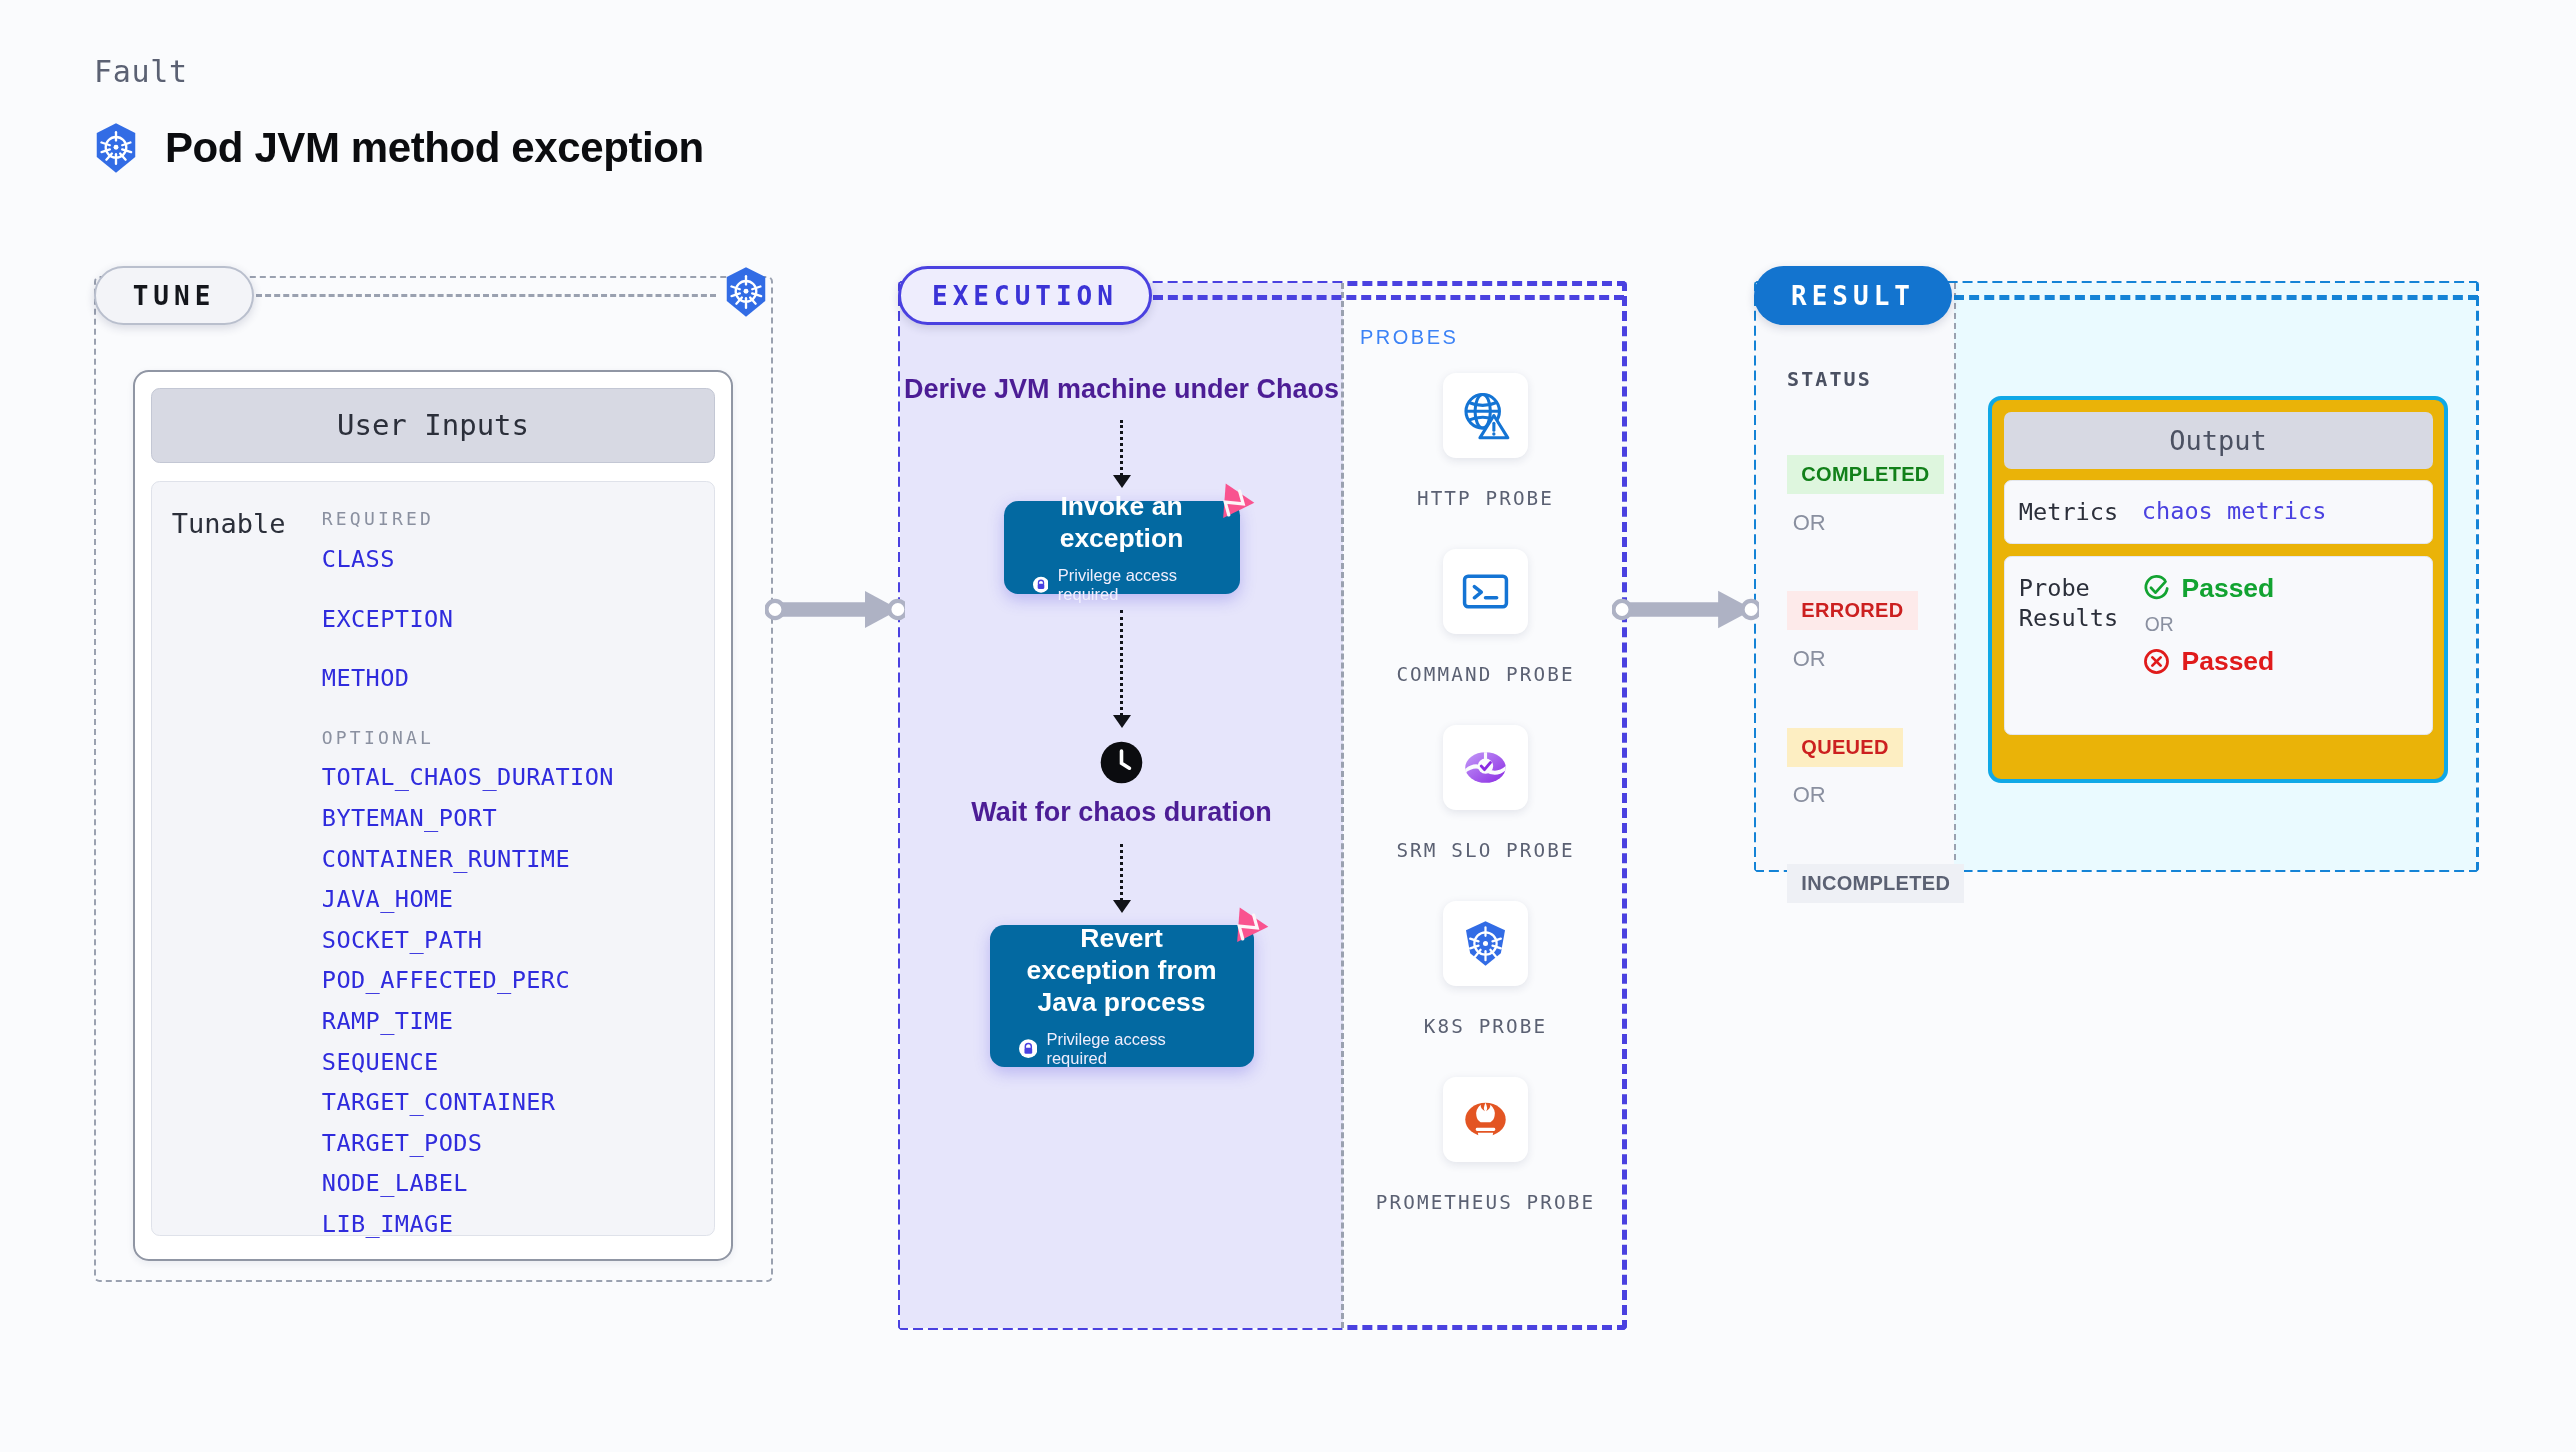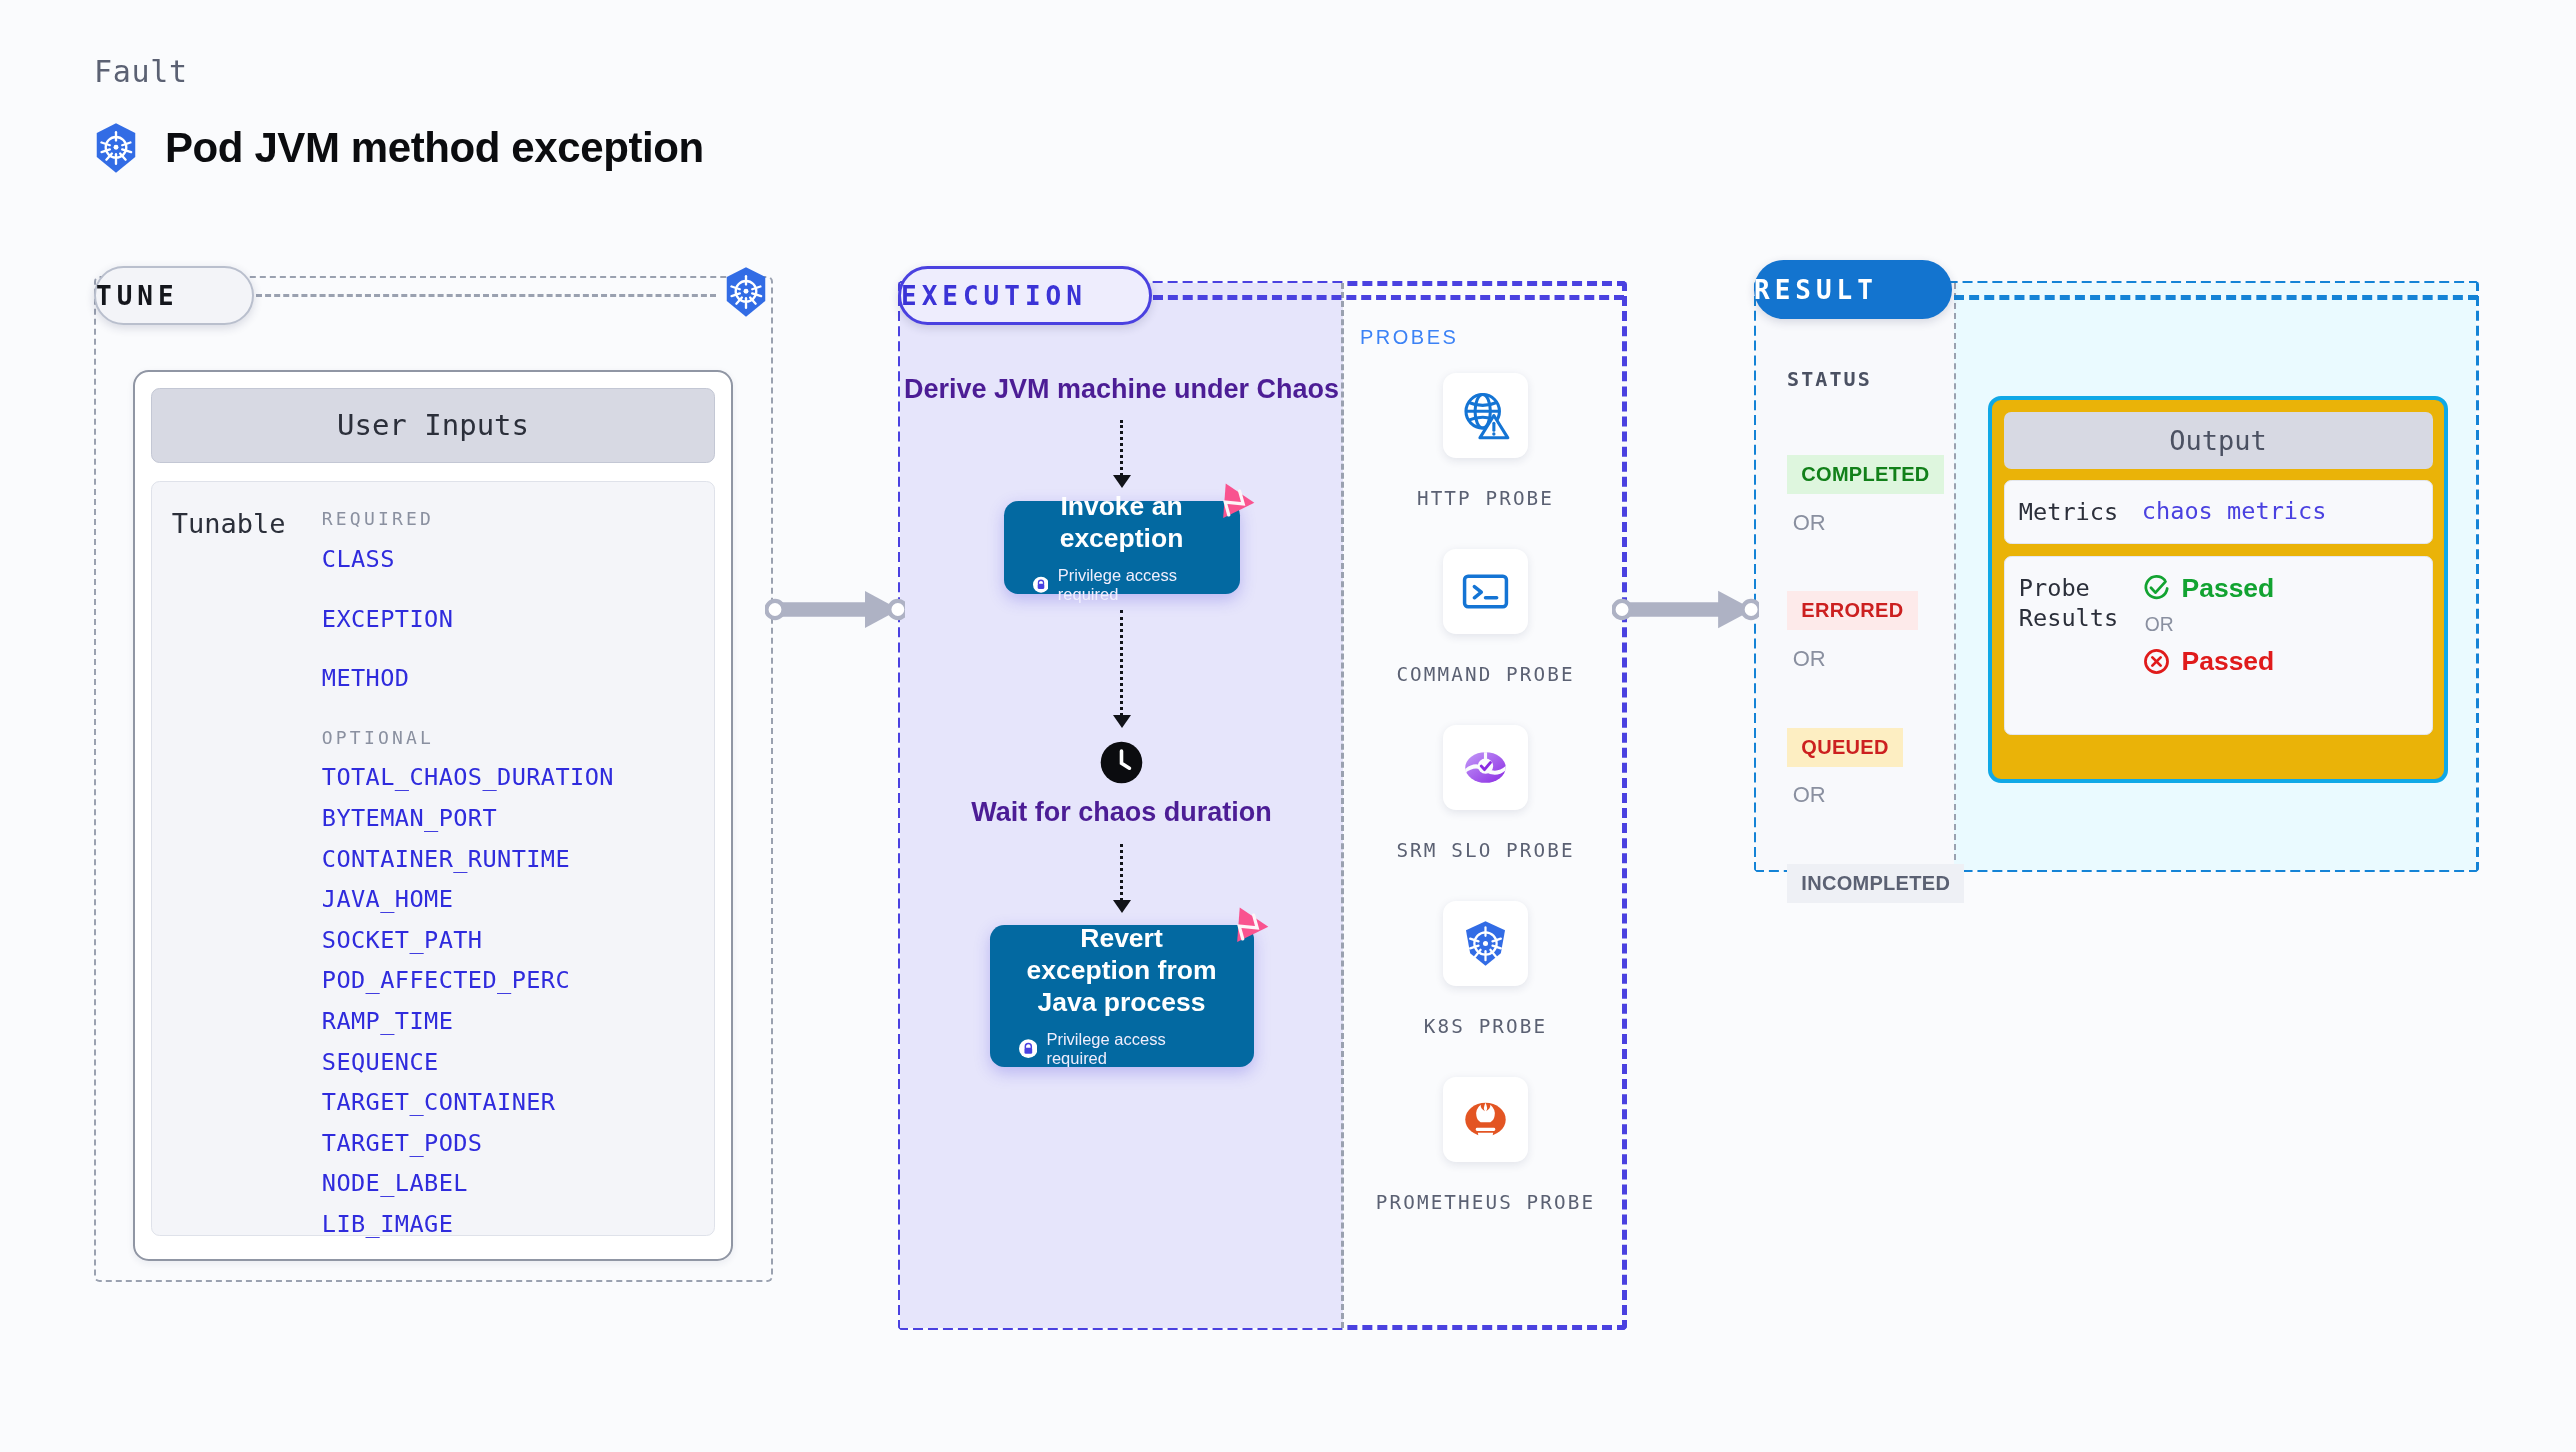--- a/index.html
+++ b/index.html
@@ -18,21 +18,21 @@
     font-family: "DejaVu Sans Mono", monospace;
     font-size: 30px; color: #5b6173; letter-spacing: 0.7px;
   }
   .title-row { position: absolute; left: 94px; top: 122px; display: flex; align-items: center; gap: 27px; }
   .title-text { font-size: 42px; font-weight: 700; color: #0b0c0f; letter-spacing: -0.4px; }
 
   
   .panel { position: absolute; }
   .panel-badge {
     position: absolute; z-index: 30;
-    display: flex; align-items: center; 
+    display: flex; align-items: center; justify-content: center;
     border-radius: 716px;
     font-family: "DejaVu Sans Mono", monospace;
     font-weight: 700; letter-spacing: 5px;
     box-shadow: 0 2.9px 10px rgba(30,40,80,.16);
     white-space: nowrap;
   }
 
   
   #tune-panel { left: 94px; top: 276px; width: 679px; height: 1006px;
     border: 2.9px dashed #9aa1b0; border-radius: 5.7px; background: transparent; }
@@ -131,21 +131,21 @@
 
   
   #result-panel { left: 1754px; top: 281px; width: 725px; height: 591px;
     border: 5px dashed #1483d6; border-radius: 4.3px; }
   #result-left-fill { position: absolute; left: 1756px; top: 283px; width: 198px; height: 587px;
     background: #f8f9fc; z-index: 1; }
   #result-right-fill { position: absolute; left: 1954px; top: 283px; width: 522px; height: 587px;
     background: #eafaff; z-index: 1; }
   #result-divider { position: absolute; left: 1954px; top: 283px; width: 0; height: 587px;
     border-left: 2.9px dashed #9aa1b0; z-index: 6; }
-  #result-badge { left: 1754px; top: 260px; width: 198px; height: 59px;
+  #result-badge { left: 1754px; top: 266px; width: 198px; height: 59px;
     background: #1374cf; border: none; color: #ffffff; font-size: 26px; }
   .result-dash-h { position: absolute; left: 1954px; top: 295px; width: 524px; height: 0;
     border-top: 5px dashed #1483d6; z-index: 20; }
 
   .status-block { position: absolute; left: 1787px; top: 367px; z-index: 10; }
   .status-label {
     font-family: "DejaVu Sans Mono", monospace; font-size: 20px; color: #4b5162;
     letter-spacing: 2.1px; font-weight: 700; margin-bottom: 24px;
   }
   .status-chip {

